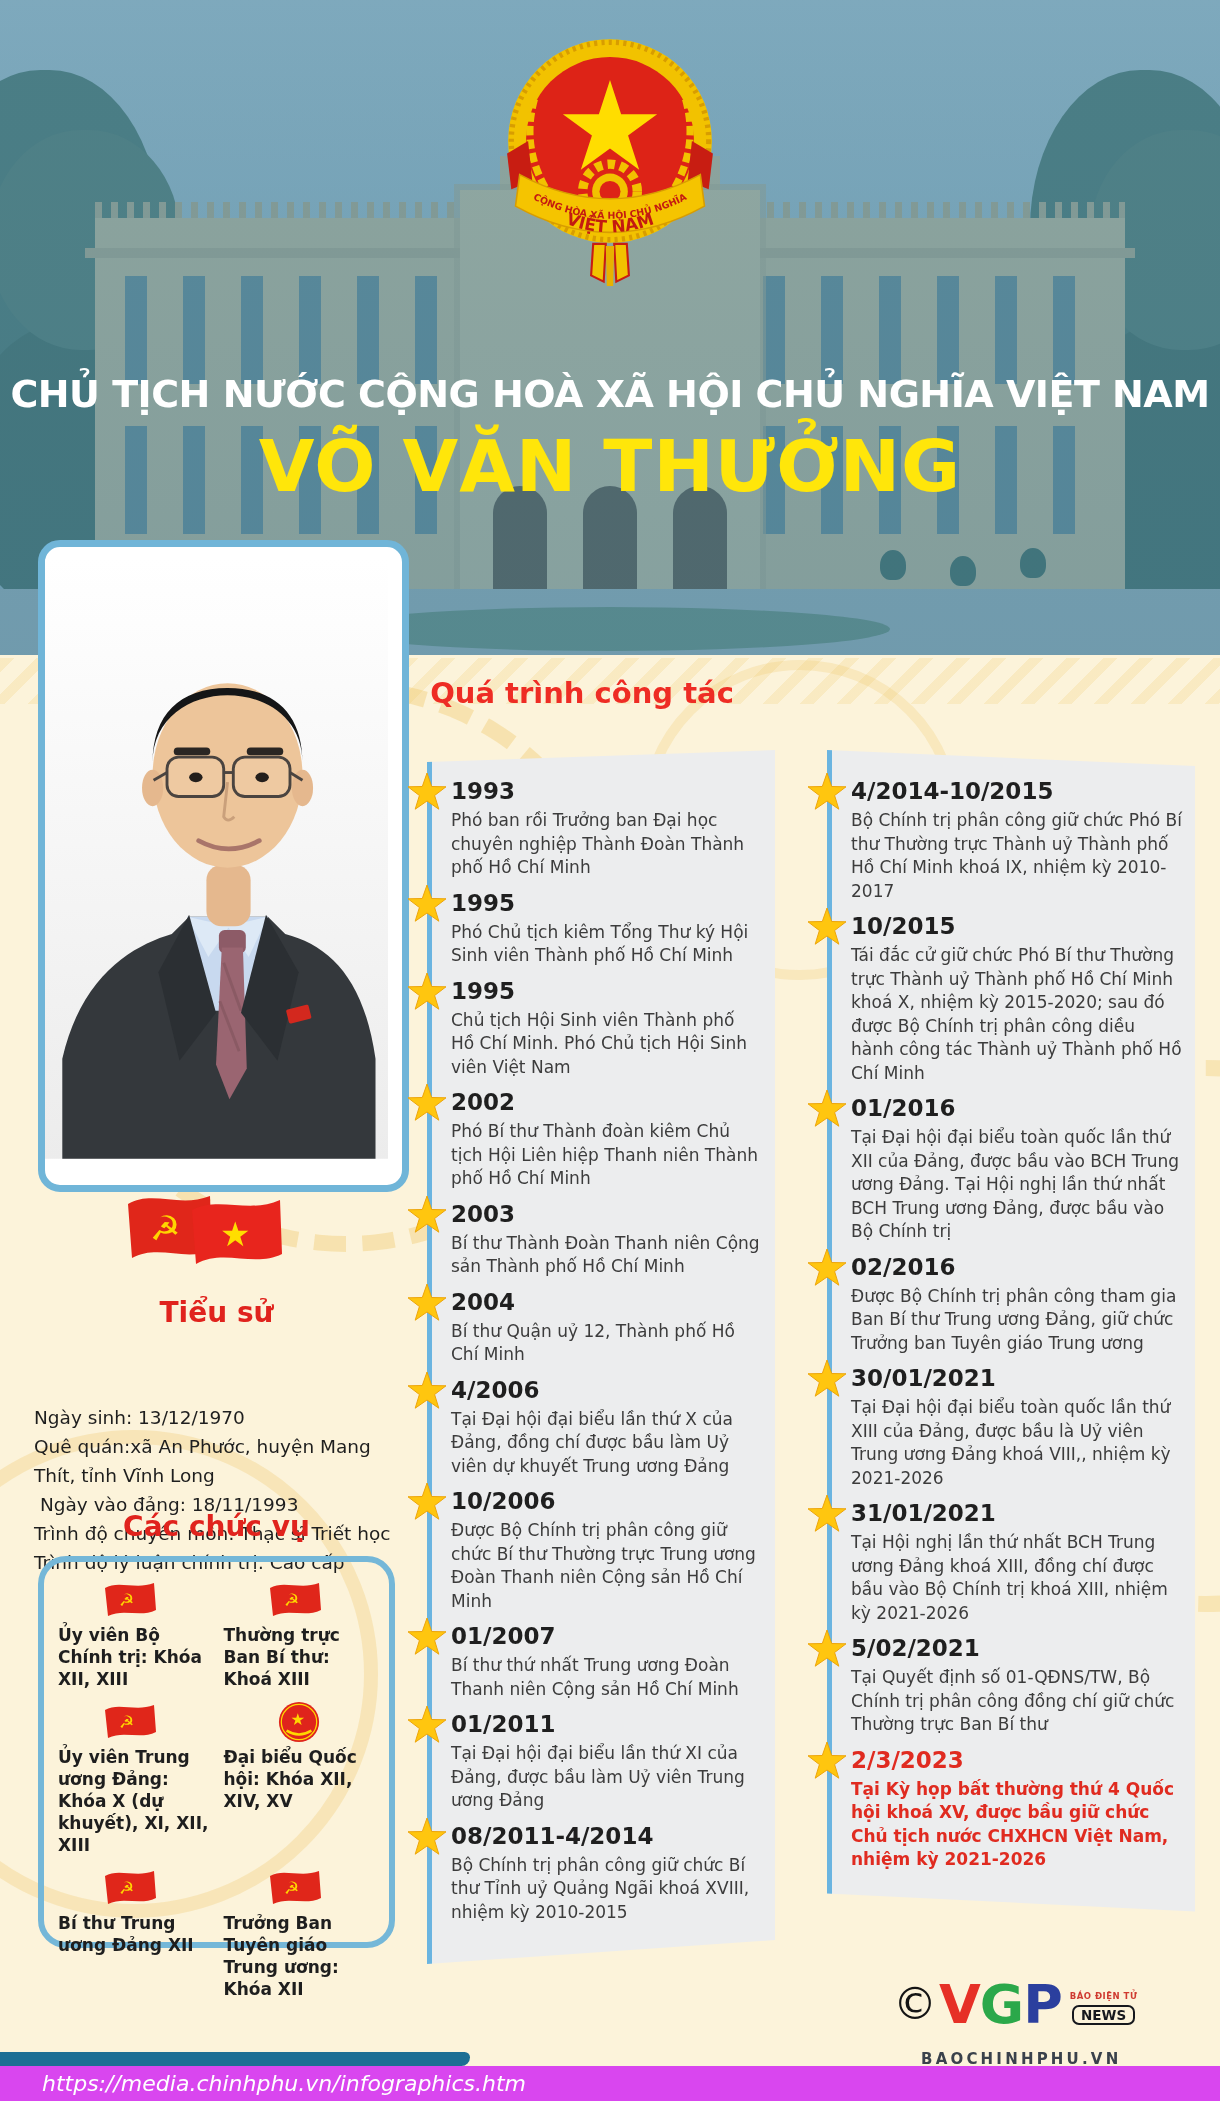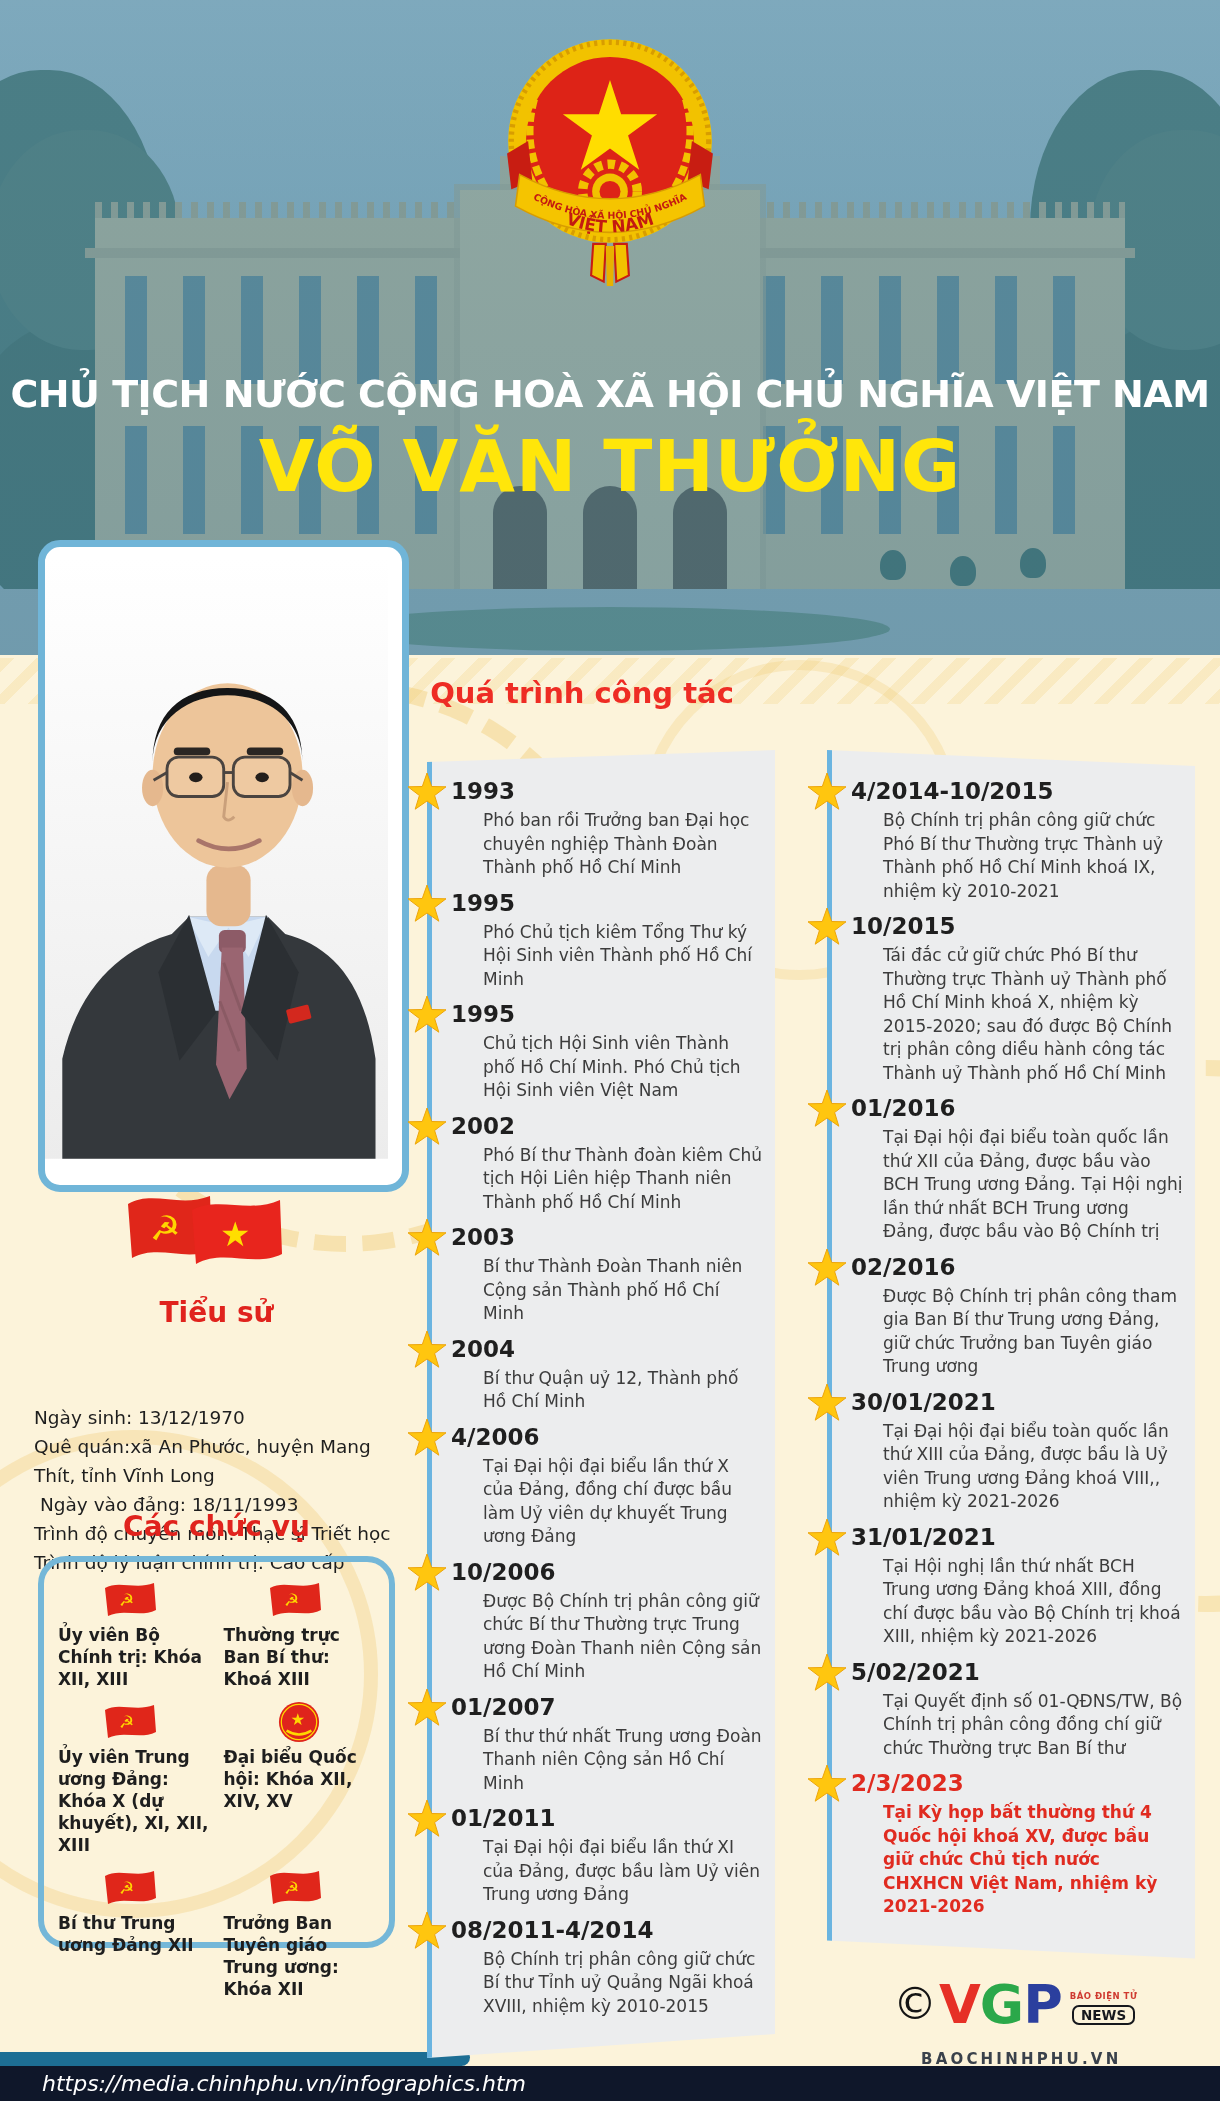--- a/index.html
+++ b/index.html
@@ -75,40 +75,40 @@
   
   .tl-col{position:absolute;z-index:4;}
   .tl-mid{left:427px;top:750px;width:348px;min-height:1180px;}
   .tl-right{left:827px;top:750px;width:368px;min-height:1140px;}
   .panel-bg{position:absolute;inset:0;background:#ecedee;border-left:5px solid #6ab4e0;}
   .tl-mid .panel-bg{clip-path:polygon(0 12px,100% 0,100% calc(100% - 24px),0 100%);}
   .tl-right .panel-bg{clip-path:polygon(0 0,100% 16px,100% 100%,0 calc(100% - 18px));}
   .tl-items{position:relative;padding:28px 12px 30px 24px;}
   .tl-item{position:relative;margin-bottom:10px;}
   .tl-date{font-size:23px;line-height:27px;font-weight:bold;color:#1f1f1f;margin-bottom:4px;}
-  .tl-text{font-size:17px;line-height:23.5px;color:#3c3c3c;margin-left:32px;}
+  .tl-text{font-size:17px;line-height:23.5px;color:#3c3c3c;}
   .tl-star{position:absolute;left:-46px;top:-6px;width:44px;height:42px;}
   .tl-item.highlight .tl-date{color:#e02b20;}
   .tl-item.highlight .tl-text{color:#e02b20;font-weight:bold;}
 
   
   .vgp{position:absolute;left:893px;top:1978px;width:260px;z-index:5;}
   .vgp-row{display:flex;align-items:flex-start;}
   .vgp-c{font-size:44px;line-height:52px;color:#141414;margin-right:2px;}
   .vgp-letter{font-size:54px;line-height:54px;font-weight:bold;letter-spacing:-1px;}
   .vgp-v{color:#e63026}.vgp-g{color:#2ba84a}.vgp-p{color:#2b3f9e}
   .vgp-mini{margin-left:8px;margin-top:6px;text-align:center;}
   .vgp-tagline{font-size:8.5px;font-weight:bold;color:#cf3a30;letter-spacing:.5px;}
   .vgp-news{margin-top:2px;display:inline-block;border:2px solid #16181d;border-radius:7px;
      padding:0 7px;font-size:13.5px;font-weight:bold;color:#16181d;}
   .vgp-site{margin-top:18px;padding-left:28px;font-size:15px;font-weight:bold;color:#3a414b;letter-spacing:3.2px;}
 
   .footer-stripe{position:absolute;left:0;top:2052px;width:470px;height:14px;background:#1d6e94;
      border-radius:0 10px 16px 0;z-index:3;}
-  .footer-bar{position:absolute;left:0;top:2066px;width:100%;height:35px;background:#0f172a;z-index:4;}
+  .footer-bar{position:absolute;left:0;top:2066px;width:100%;height:35px;background:#d946ef;z-index:4;}
   .footer-url{position:absolute;left:42px;top:0;height:35px;line-height:35px;
      font-style:italic;font-size:22px;color:#ffffff;}
 </style>
 </head>
 <body>
 
 <div class="page">
 
   <div class="hero">
     <div class="trees-l">
@@ -415,21 +415,21 @@
 
   <div class="tl-col tl-right">
     <div class="panel-bg"></div>
     <div class="tl-items">
 
         <div class="tl-item">
           <svg class="tl-star" viewBox="0 0 44 40">
             <polygon points="22,0 26.7,13.5 41,13.8 29.6,22.5 33.8,36.2 22,28 10.2,36.2 14.4,22.5 3,13.8 17.3,13.5" fill="#ffc60f" stroke="#eda50b" stroke-width="1"></polygon>
           </svg>
           <div class="tl-date">4/2014-10/2015</div>
-          <div class="tl-text">Bộ Chính trị phân công giữ chức Phó Bí thư Thường trực Thành uỷ Thành phố Hồ Chí Minh khoá IX, nhiệm kỳ 2010-2021</div>
+          <div class="tl-text">Bộ Chính trị phân công giữ chức Phó Bí thư Thường trực Thành uỷ Thành phố Hồ Chí Minh khoá IX, nhiệm kỳ 2010-2017</div>
         </div>
 
         <div class="tl-item">
           <svg class="tl-star" viewBox="0 0 44 40">
             <polygon points="22,0 26.7,13.5 41,13.8 29.6,22.5 33.8,36.2 22,28 10.2,36.2 14.4,22.5 3,13.8 17.3,13.5" fill="#ffc60f" stroke="#eda50b" stroke-width="1"></polygon>
           </svg>
           <div class="tl-date">10/2015</div>
           <div class="tl-text">Tái đắc cử giữ chức Phó Bí thư Thường trực Thành uỷ Thành phố Hồ Chí Minh khoá X, nhiệm kỳ 2015-2020; sau đó được Bộ Chính trị phân công diều hành công tác Thành uỷ Thành phố Hồ Chí Minh</div>
         </div>
 

